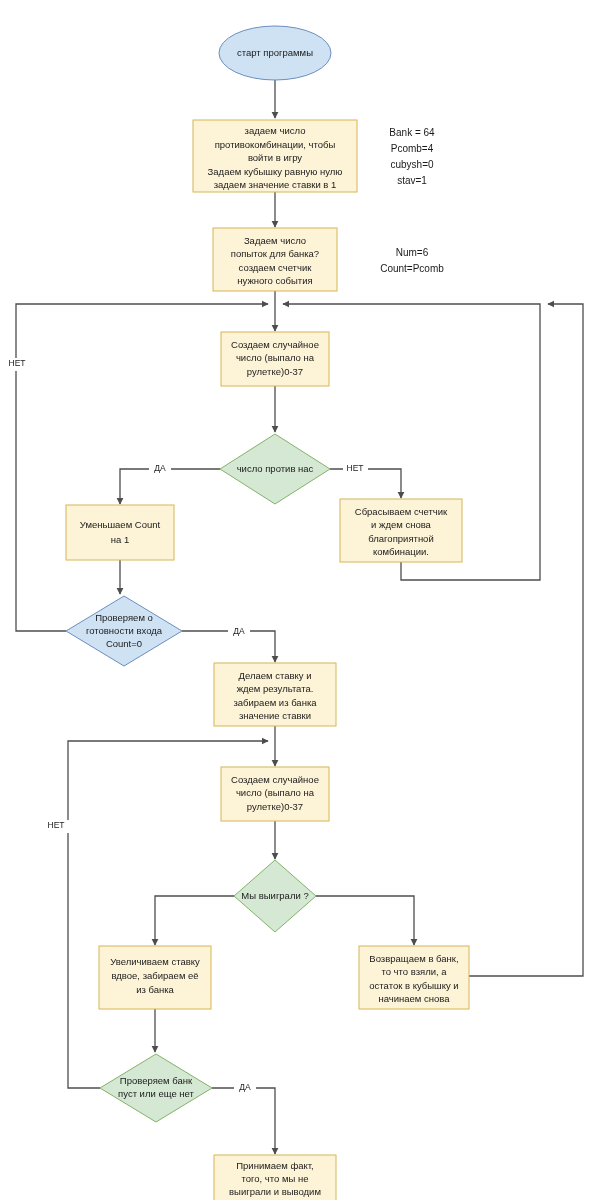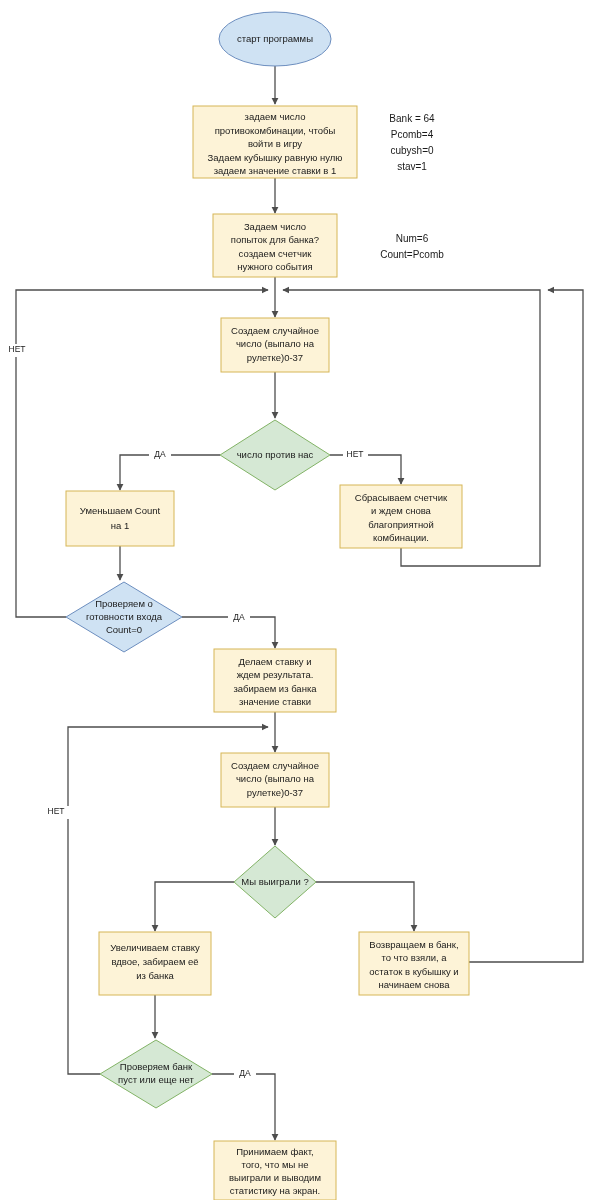--- a/index.html
+++ b/index.html
@@ -10,20 +10,21 @@
   body {
     width: 591px;
     height: 1200px;
     font-family: "Liberation Sans", sans-serif;
     overflow: hidden;
   }
   #flow-root {
     position: relative;
     width: 591px;
     height: 968px;
+    margin-top: 14px;
   }
   svg#flowchart {
     display: block;
     width: 591px;
     height: 1200px;
   }
   .node-text {
     font-family: "Liberation Sans", sans-serif;
     font-size: 9.5px;
     fill: #1a1a1a;

